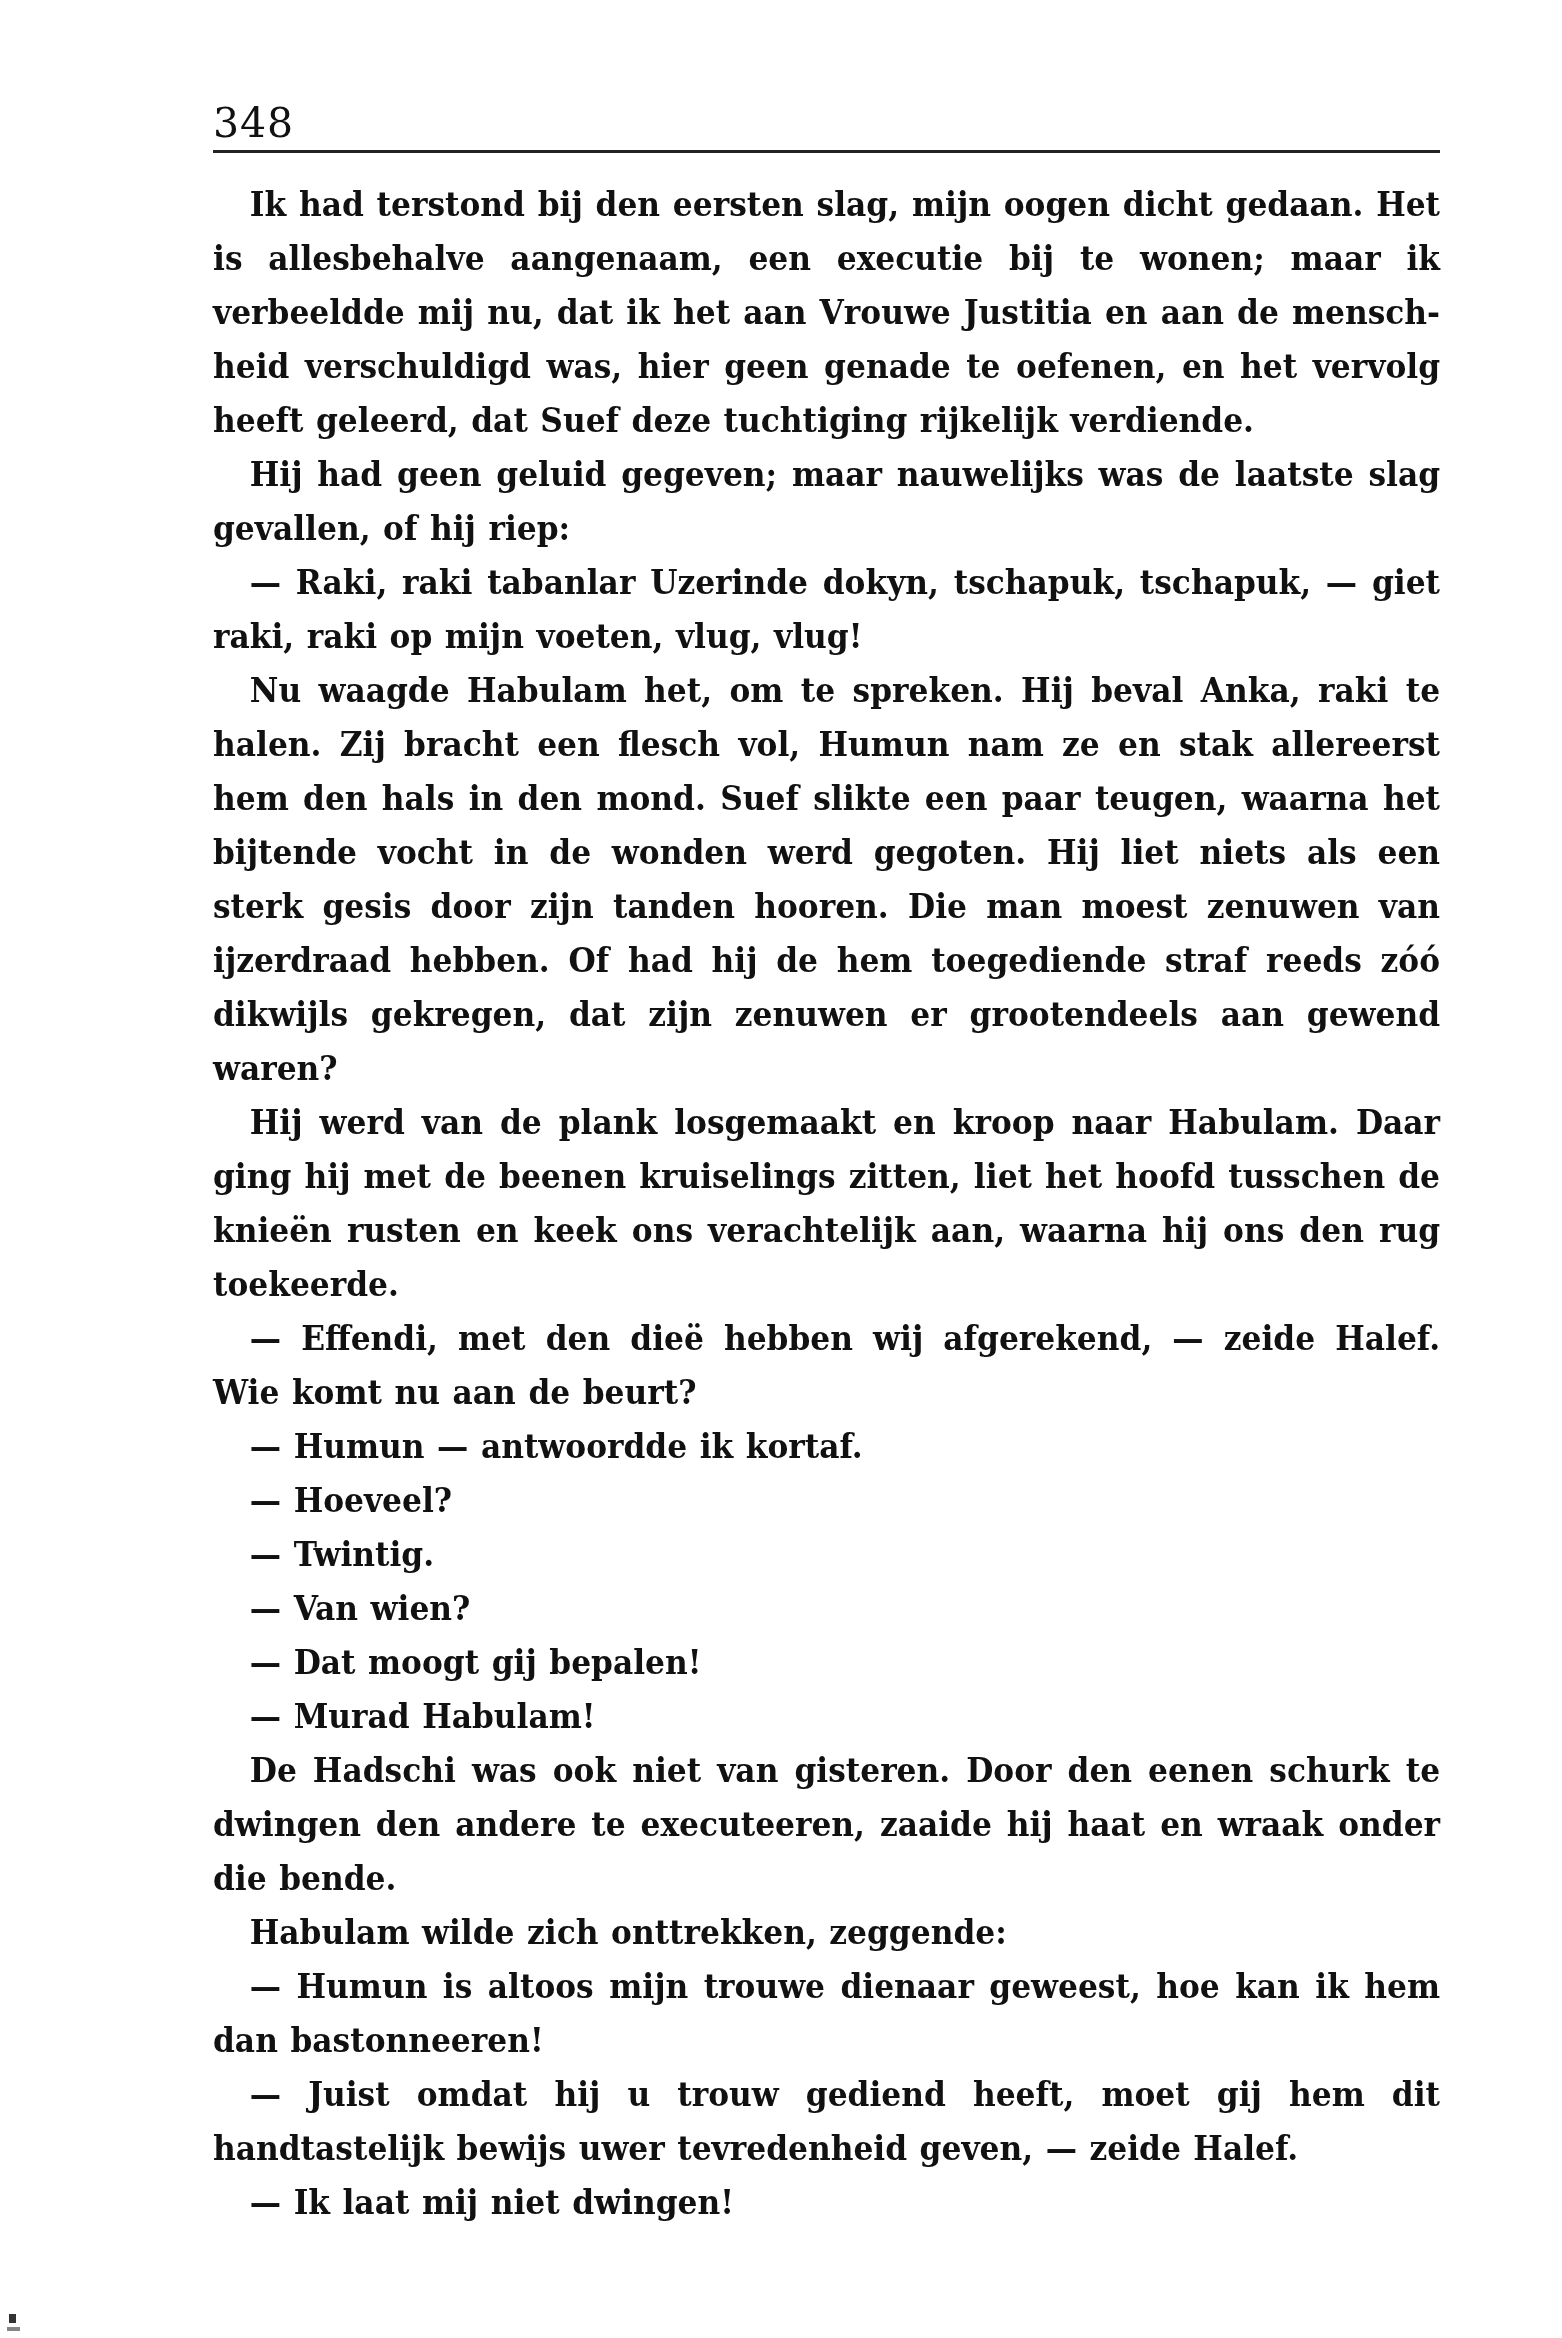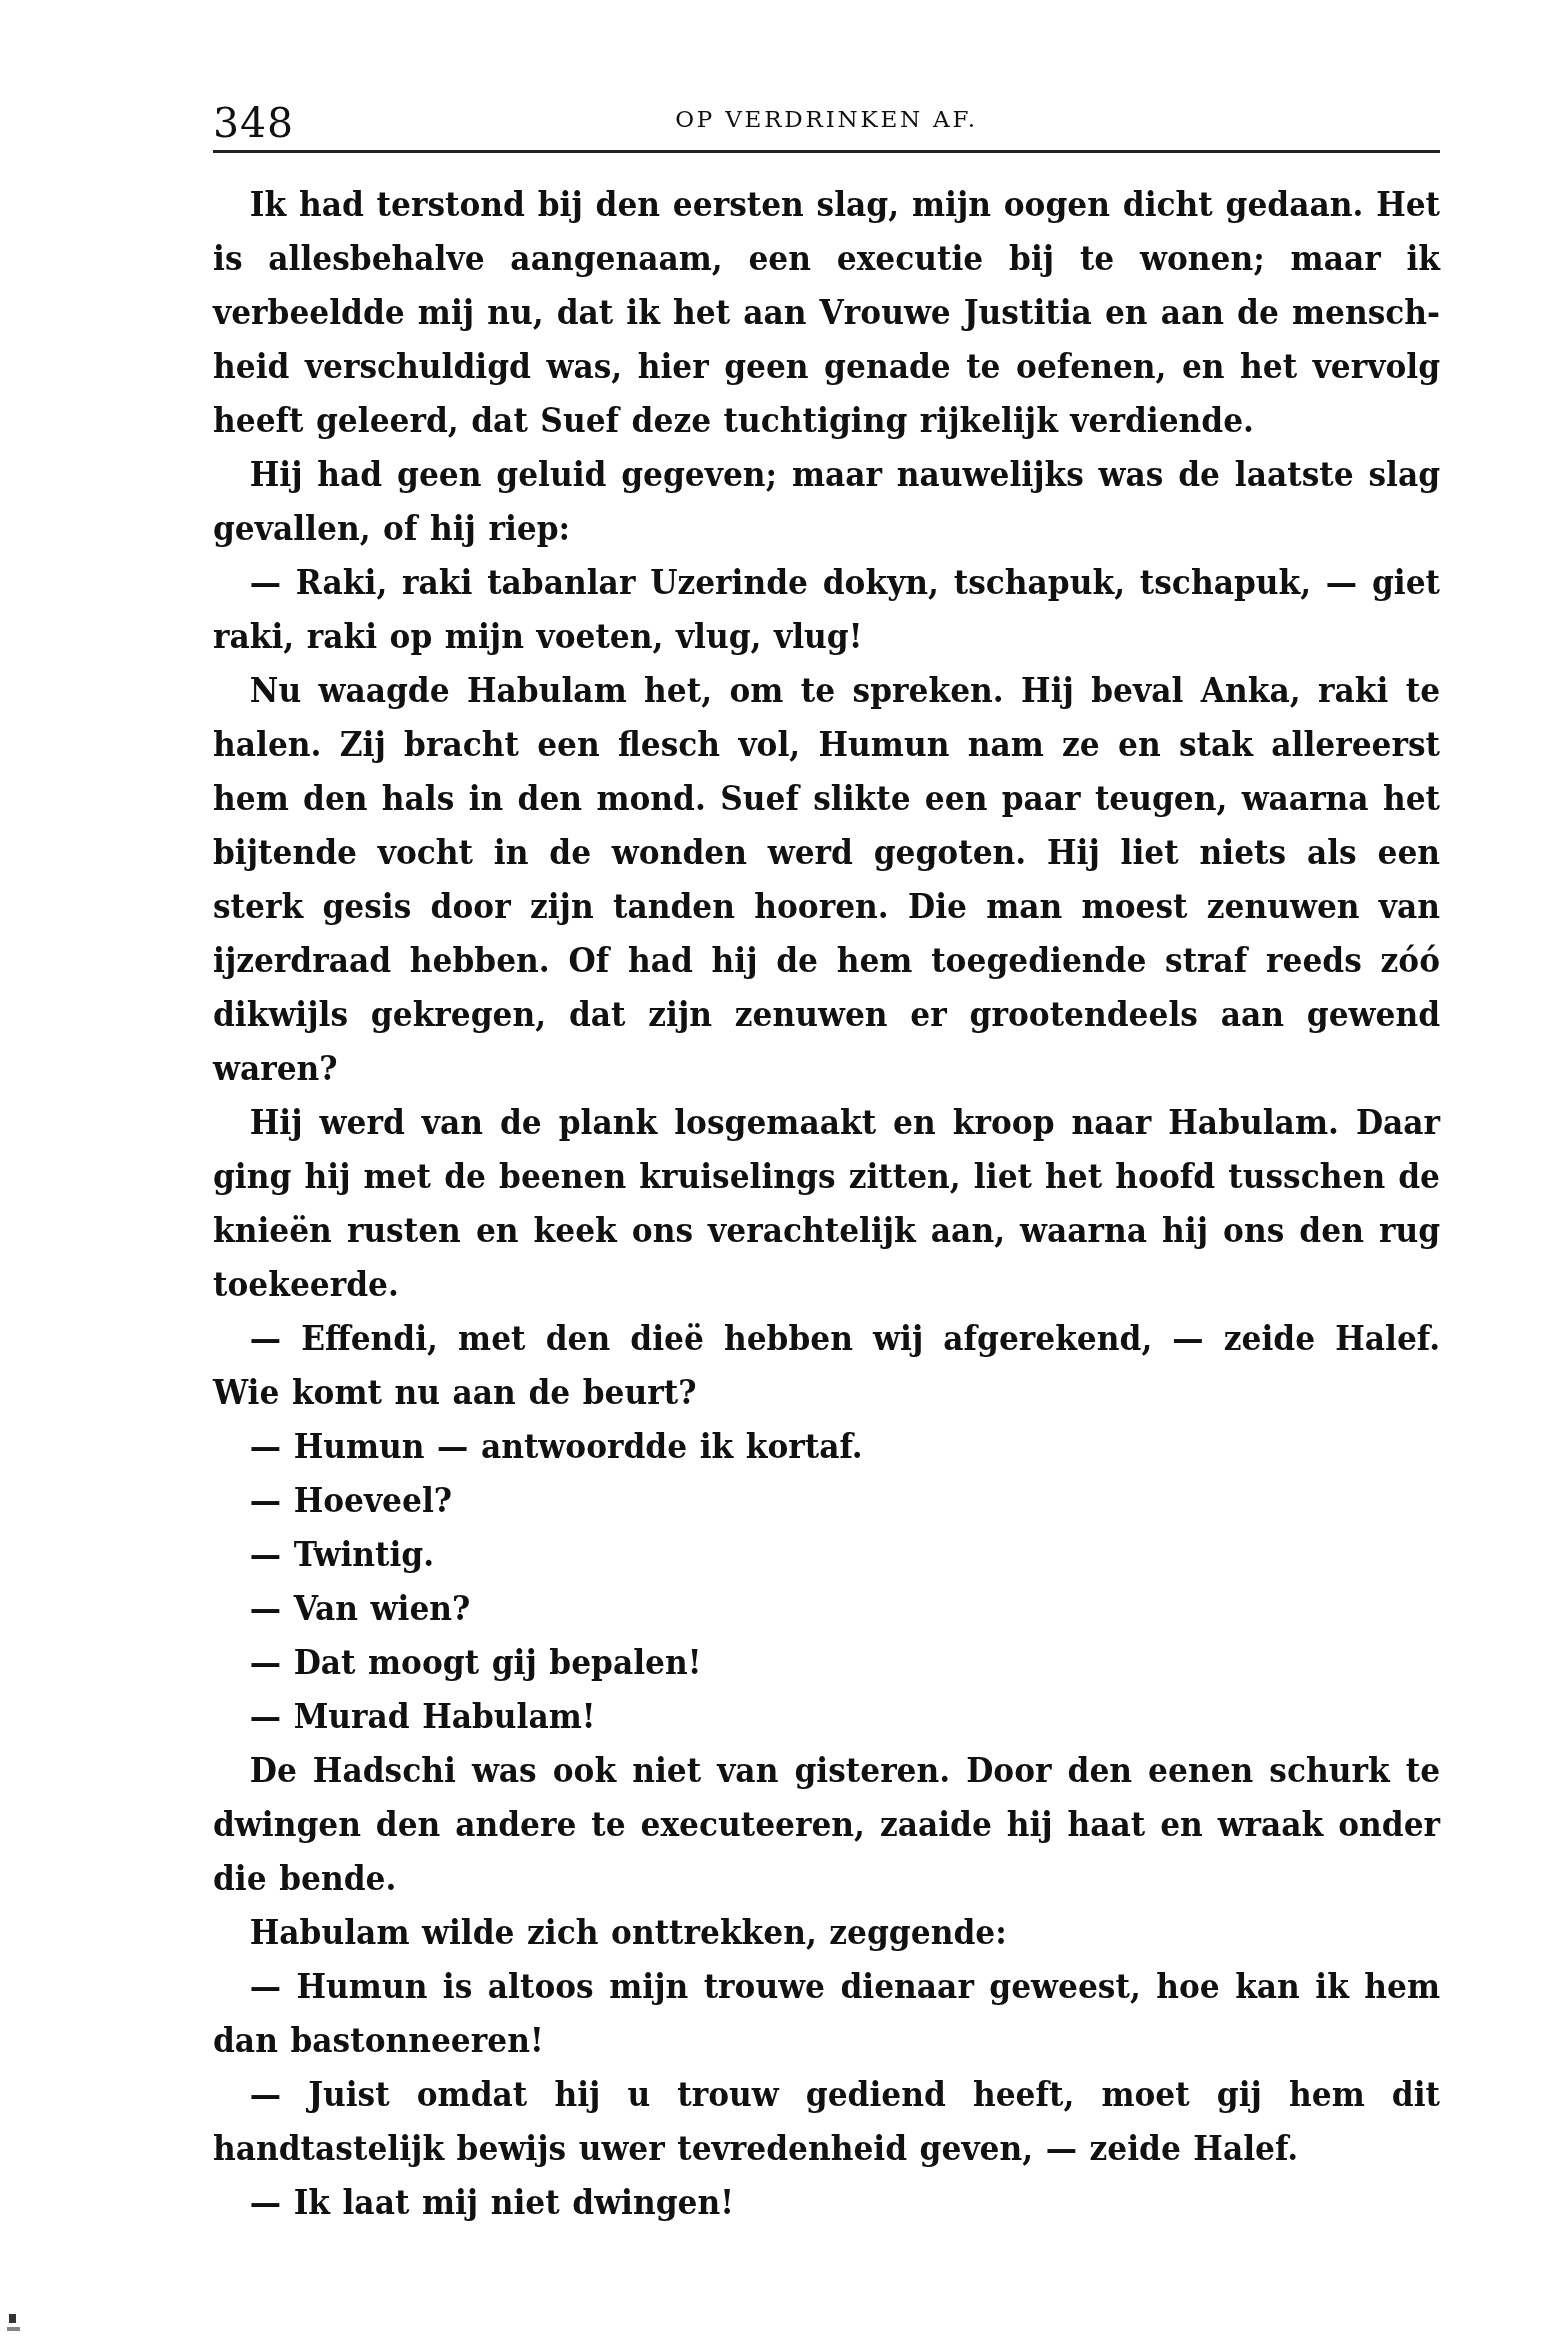--- a/index.html
+++ b/index.html
@@ -13,21 +13,20 @@
   .para { font-size:34px; line-height:54px; text-align:justify; text-align-last:left; margin:0;
           transform:scaleX(0.92); transform-origin:left top; width:108.7%; word-spacing:1.8px; }
   .para.indent { text-indent:40px; }
   .margin-speck { position:absolute; background:#333; }
 </style>
 </head>
 <body>
 
 <div class="page-header">
   <span class="page-number">348</span>
-  <div class="running-title">OP VERDRINKEN AF.</div>
 </div>
 <div class="header-rule"></div>
 
 <div class="body-text">
   <p class="para indent">Ik had terstond bij den eersten slag, mijn oogen dicht gedaan. Het is allesbehalve aangenaam, een executie bij te wonen; maar ik verbeeldde mij nu, dat ik het aan Vrouwe Justitia en aan de mensch­heid verschuldigd was, hier geen genade te oefenen, en het vervolg heeft geleerd, dat Suef deze tuchtiging rijkelijk verdiende.</p>
   <p class="para indent">Hij had geen geluid gegeven; maar nauwelijks was de laatste slag gevallen, of hij riep:</p>
   <p class="para indent">— Raki, raki tabanlar Uzerinde dokyn, tschapuk, tschapuk, — giet raki, raki op mijn voeten, vlug, vlug!</p>
   <p class="para indent">Nu waagde Habulam het, om te spreken. Hij beval Anka, raki te halen. Zij bracht een flesch vol, Humun nam ze en stak allereerst hem den hals in den mond. Suef slikte een paar teugen, waarna het bijtende vocht in de wonden werd gegoten. Hij liet niets als een sterk gesis door zijn tanden hooren. Die man moest zenuwen van ijzerdraad hebben. Of had hij de hem toegediende straf reeds zóó dikwijls gekregen, dat zijn zenuwen er grootendeels aan gewend waren?</p>
   <p class="para indent">Hij werd van de plank losgemaakt en kroop naar Habulam. Daar ging hij met de beenen kruiselings zitten, liet het hoofd tusschen de knieën rusten en keek ons verachtelijk aan, waarna hij ons den rug toekeerde.</p>
   <p class="para indent">— Effendi, met den dieë hebben wij afgerekend, — zeide Halef. Wie komt nu aan de beurt?</p>

